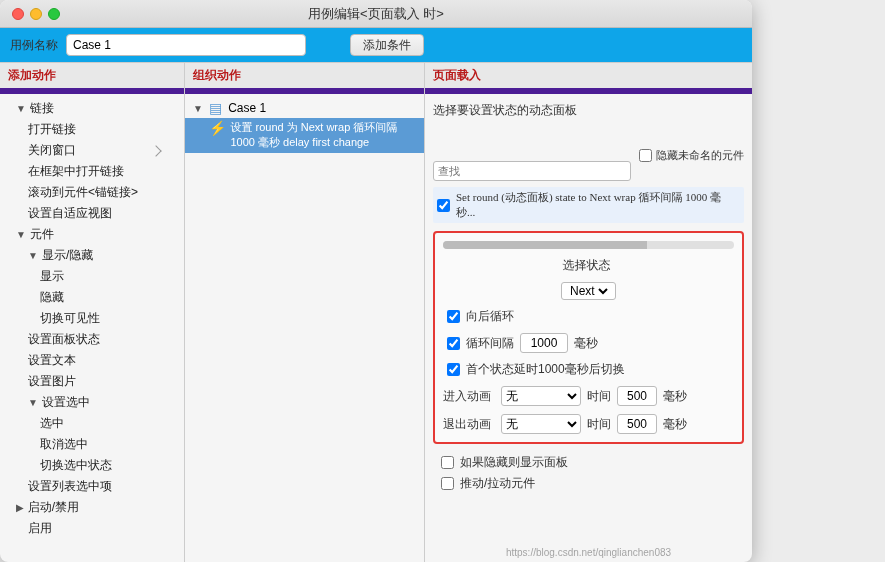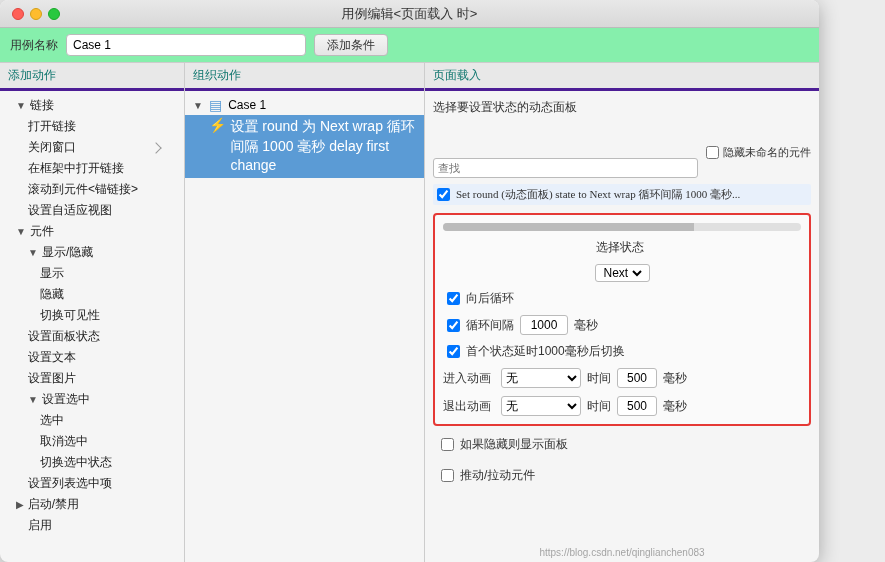--- a/index.html
+++ b/index.html
@@ -5,21 +5,21 @@
     * { box-sizing: border-box; margin: 0; padding: 0; }
     body {
       font-family: -apple-system, "PingFang SC", "Hiragino Sans GB", "Microsoft YaHei", sans-serif;
       font-size: 12px;
       background: #ececec;
       width: 885px;
       height: 562px;
       overflow: hidden;
     }
     .window {
-      width: 819px;
+      width: 752px;
       height: 562px;
       background: #f5f5f5;
       border-radius: 8px;
       overflow: hidden;
       display: flex;
       flex-direction: column;
       box-shadow: 0 4px 20px rgba(0,0,0,0.3);
     }
     .titlebar {
       background: linear-gradient(to bottom, #e8e8e8, #d8d8d8);
@@ -44,21 +44,21 @@
     .traffic-light.minimize { background: #febc2e; border: 1px solid #d4a017; }
     .traffic-light.maximize { background: #28c840; border: 1px solid #1aab29; }
     .titlebar-title {
       position: absolute;
       left: 50%;
       transform: translateX(-50%);
       font-size: 13px;
       color: #333;
     }
     .toolbar {
-      background: #86efac;
+      background: #0ea5e9;
       border-bottom: 1px solid #ccc;
       padding: 6px 10px;
       display: flex;
       align-items: center;
       gap: 8px;
       flex-shrink: 0;
     }
     .toolbar-label {
       font-size: 12px;
       color: #333;
@@ -75,39 +75,40 @@
     }
     .toolbar-btn {
       height: 22px;
       padding: 0 12px;
       background: linear-gradient(to bottom, #f5f5f5, #e5e5e5);
       border: 1px solid #bbb;
       border-radius: 4px;
       font-size: 12px;
       cursor: pointer;
       color: #333;
+      margin-left: 36px;
     }
     .main-content {
       display: flex;
       flex: 1;
       overflow: hidden;
     }
     .panel {
       display: flex;
       flex-direction: column;
       border-right: 1px solid #ccc;
       overflow: hidden;
     }
     .panel-header {
       background: #e8e8e8;
       padding: 4px 8px;
       font-size: 12px;
-      color: #0f766e;
-      border-bottom: 3px solid #4c1d95;
-      font-weight: 400;
+      color: #b91c1c;
+      border-bottom: 6px solid #4c1d95;
+      font-weight: 700;
     }
     .panel-left {
       width: 185px;
       flex-shrink: 0;
     }
     .panel-middle {
       width: 240px;
       flex-shrink: 0;
     }
     .panel-right {
@@ -331,21 +332,21 @@
       border-radius: 3px;
       font-size: 12px;
       text-align: center;
       background: white;
       outline: none;
     }
     .ms-label { flex-shrink: 0; }
     .bottom-checkboxes {
       display: flex;
       flex-direction: column;
-      gap: 14px;
+      gap: 4px;
       padding: 4px 4px;
     }
     .watermark {
       position: absolute;
       bottom: 4px;
       left: 50%;
       transform: translateX(-50%);
       font-size: 10px;
       color: rgba(0,0,0,0.35);
       white-space: nowrap;
@@ -460,21 +461,21 @@
       <div class="action-tree">
 
         <div class="action-row" style="gap:6px;">
           <span style="font-size:10px;color:#555;">▼</span>
           <span style="color:#5b9bd5; font-size:14px;">▤</span>
           <span>Case 1</span>
         </div>
 
         <div class="action-row selected" style="padding-left:24px; padding-right:4px; flex-wrap:nowrap; align-items:flex-start;">
           <span style="color:#ffa500; font-size:14px; flex-shrink:0;">⚡</span>
-          <span style="font-size:14px; white-space:pre-wrap; line-height:1.4;">设置 round 为 Next wrap 循环间隔 1000 毫秒 delay first change</span>
+          <span style="font-size:11px; white-space:pre-wrap; line-height:1.4;">设置 round 为 Next wrap 循环间隔 1000 毫秒 delay first change</span>
         </div>
       </div>
     </div>
 
     <div class="panel panel-right" style="border-right:none; display:flex; flex-direction:column;">
       <div class="panel-header">页面载入</div>
       <div class="right-panel-content">
 
         <div class="config-section-label">选择要设置状态的动态面板</div>
 

